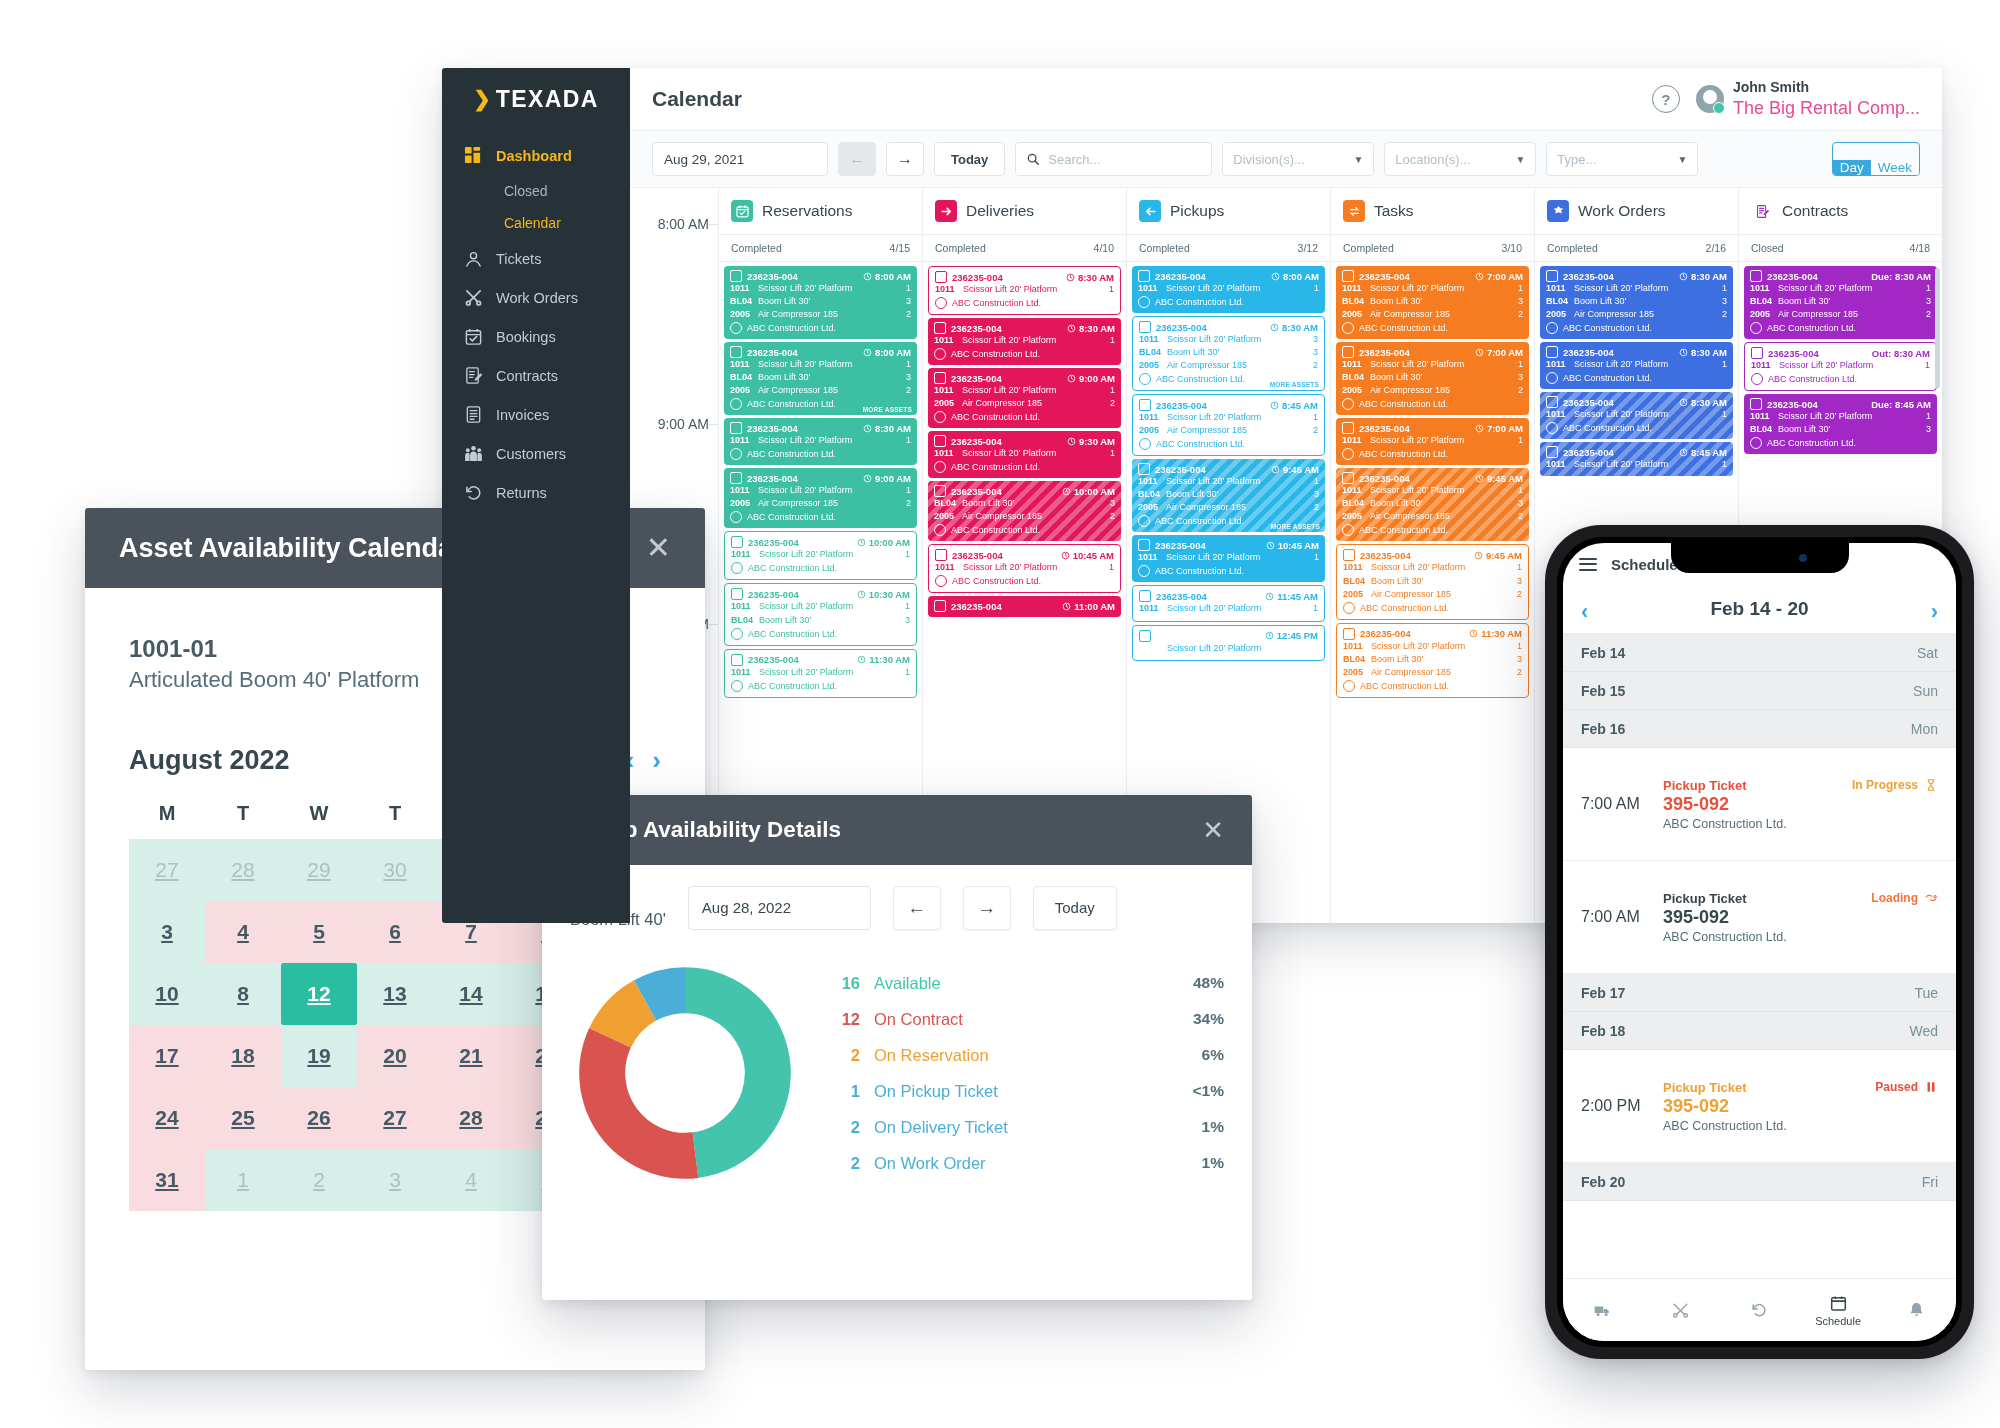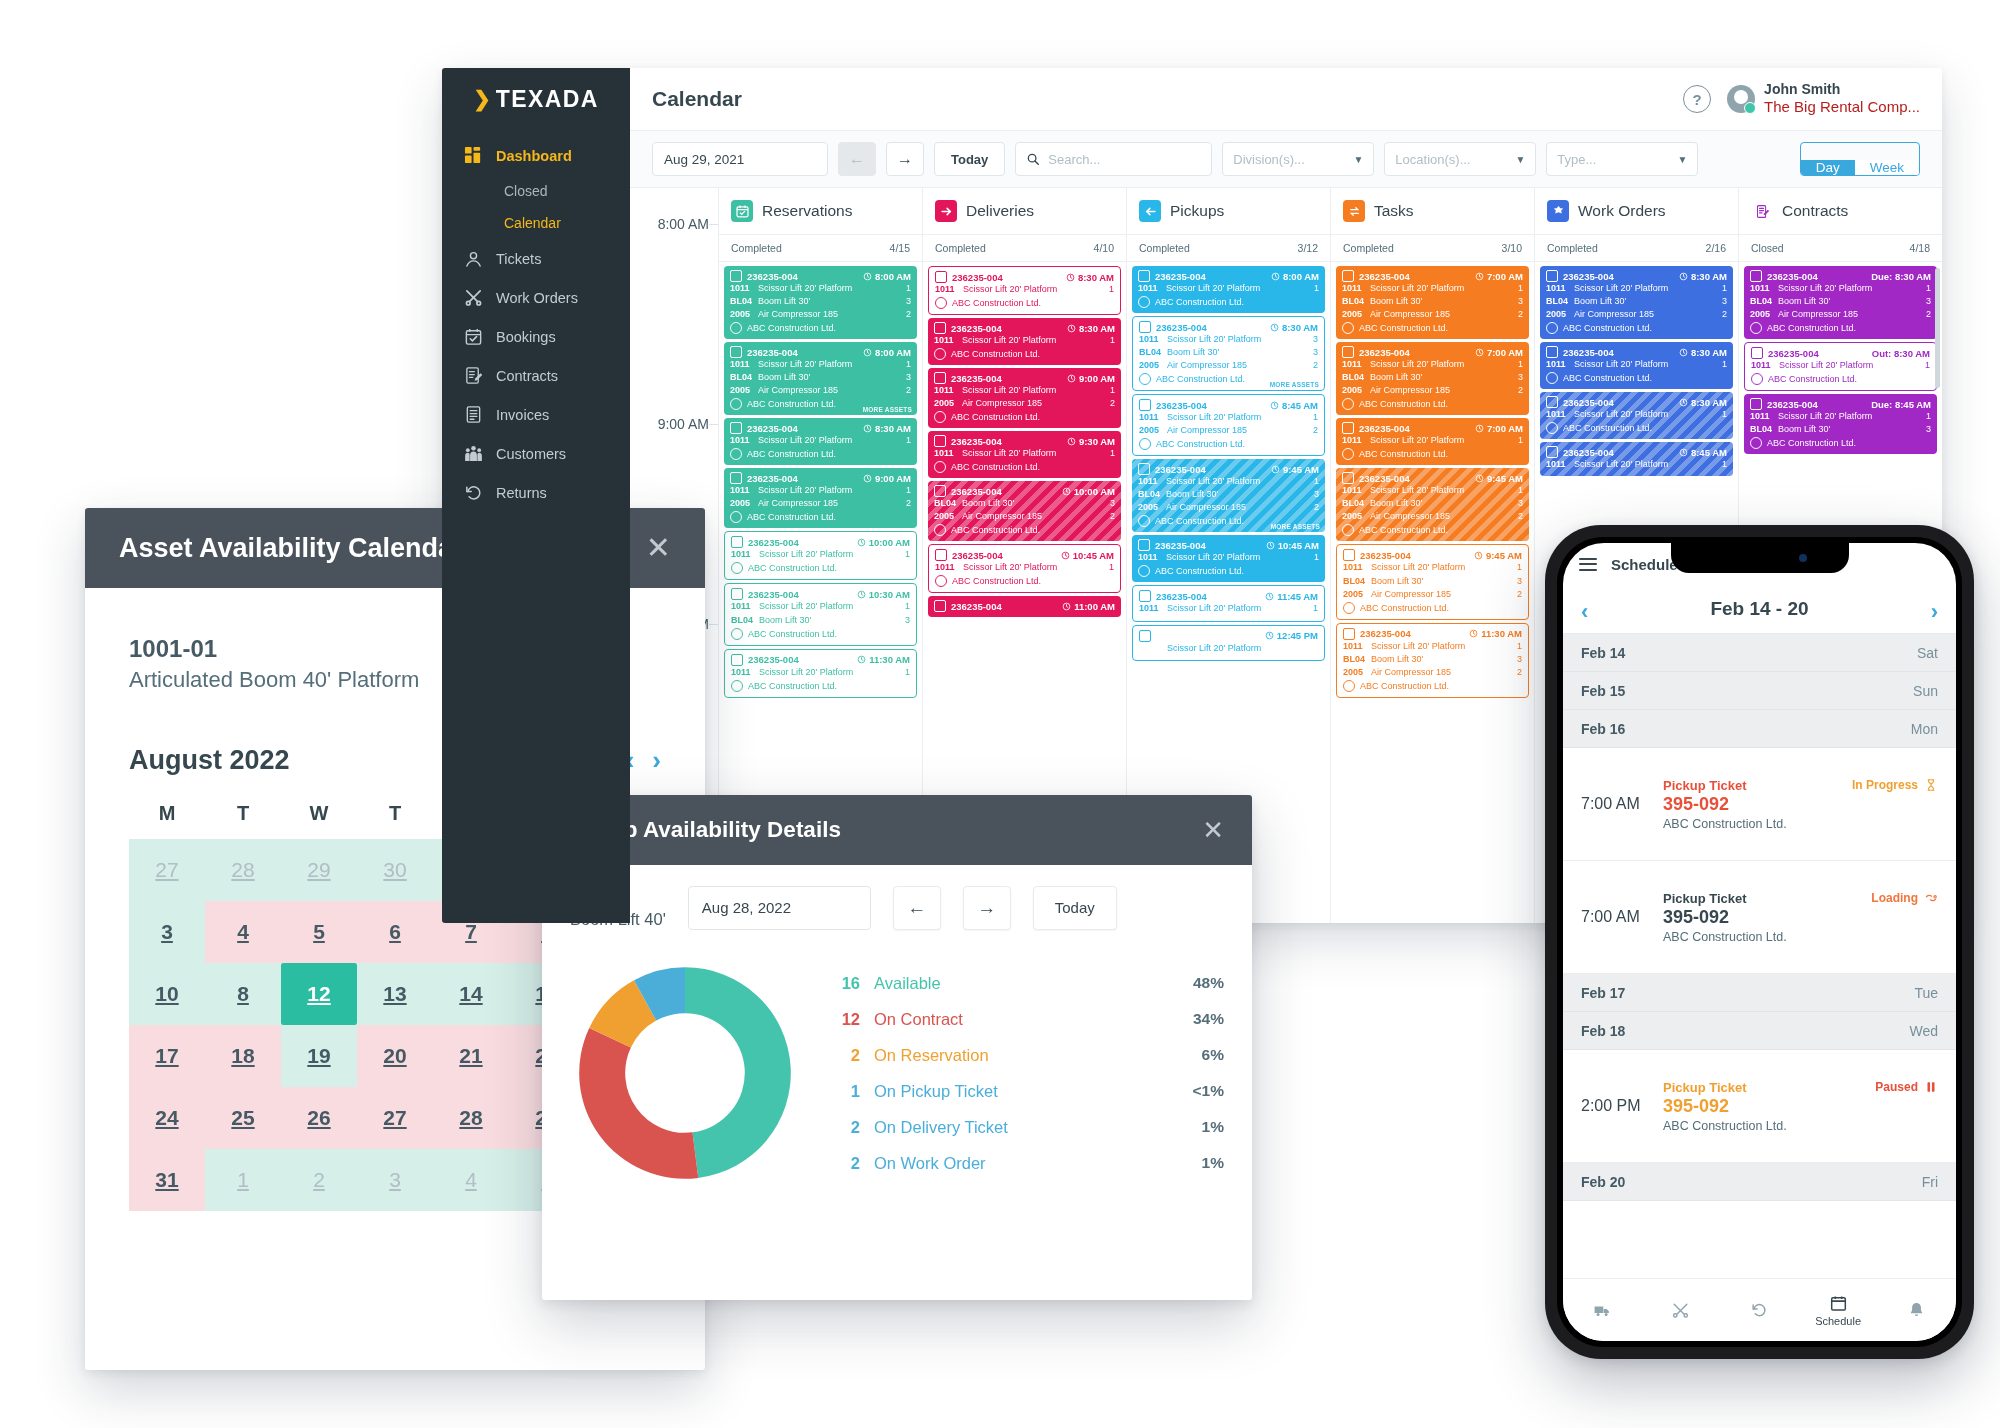--- a/index.html
+++ b/index.html
@@ -46,38 +46,38 @@
   .help-ico{width:26px;height:26px;border:1.8px solid #78909c;border-radius:50%;
             color:#78909c;font-size:15px;display:flex;align-items:center;
             justify-content:center;cursor:pointer;font-weight:600;}
   .user-box{display:flex;align-items:center;gap:9px;cursor:pointer;}
   .avatar{width:28px;height:28px;border-radius:50%;background:#90a4ae;position:relative;}
   .avatar:after{content:"";position:absolute;width:14px;height:14px;border-radius:50%;
     background:#fff;left:7px;top:5px;}
   .avatar .dot{position:absolute;width:10px;height:10px;border-radius:50%;
     background:#3ec6a8;right:-1px;bottom:-1px;border:1.5px solid #fff;}
   .user-name{font-size:14px;color:#37474f;font-weight:600;line-height:1.25;}
-  .user-co{font-size:15px;color:#b91c1c;line-height:1.25;}
+  .user-co{font-size:18px;color:#ec4899;line-height:1.25;}
 
   
   .toolbar{height:56px;display:flex;align-items:center;padding:0 22px;gap:10px;
            background:#fafbfc;border-bottom:1px solid #eceff1;flex:0 0 56px;}
   .ctl{height:32px;border:1px solid #e0e5e9;border-radius:4px;background:#fff;
        display:flex;align-items:center;font-size:13.5px;color:#37474f;cursor:pointer;text-align:center;}
   .date-ctl{width:152px;padding:0 11px;}
   .arrow-btn{width:36px;justify-content:center;color:#37474f;font-size:16px;}
   .arrow-btn.disabled{background:#e4e8eb;border-color:#e4e8eb;color:#b0bec5;}
   .today-btn{padding:0 16px;font-weight:600;font-size:13px;}
   .search-ctl{width:175px;padding:0 10px;gap:8px;}
   .ph{color:#b0bec5;font-size:13px;}
   .sel-ctl{width:130px;padding:0 10px;justify-content:space-between;}
   .chev{color:#546e7a;font-size:10px;}
   .seg{margin-left:auto;display:flex;border:1px solid #38a8dd;border-radius:4px;
        overflow:hidden;height:32px;}
-  .seg > div{padding:0 15px;display:flex;align-items:center;font-size:13.5px;
+  .seg > div{padding:0 7px;display:flex;align-items:center;font-size:13.5px;
              cursor:pointer;font-weight:500;margin-top:17px;}
   .seg .on{background:#38a8dd;color:#fff;}
   .seg .off{background:#fff;color:#38a8dd;}
 
   
   .cal-wrap{flex:1;display:flex;min-height:0;background:#fff;position:relative;}
   .gutter{width:88px;flex:0 0 88px;position:relative;}
   .gutter .tick{position:absolute;right:9px;font-size:14px;color:#455a64;
     transform:translateY(-50%);white-space:nowrap;}
   .gutter .rule{position:absolute;right:0;width:9px;height:1px;background:#dde3e7;}

